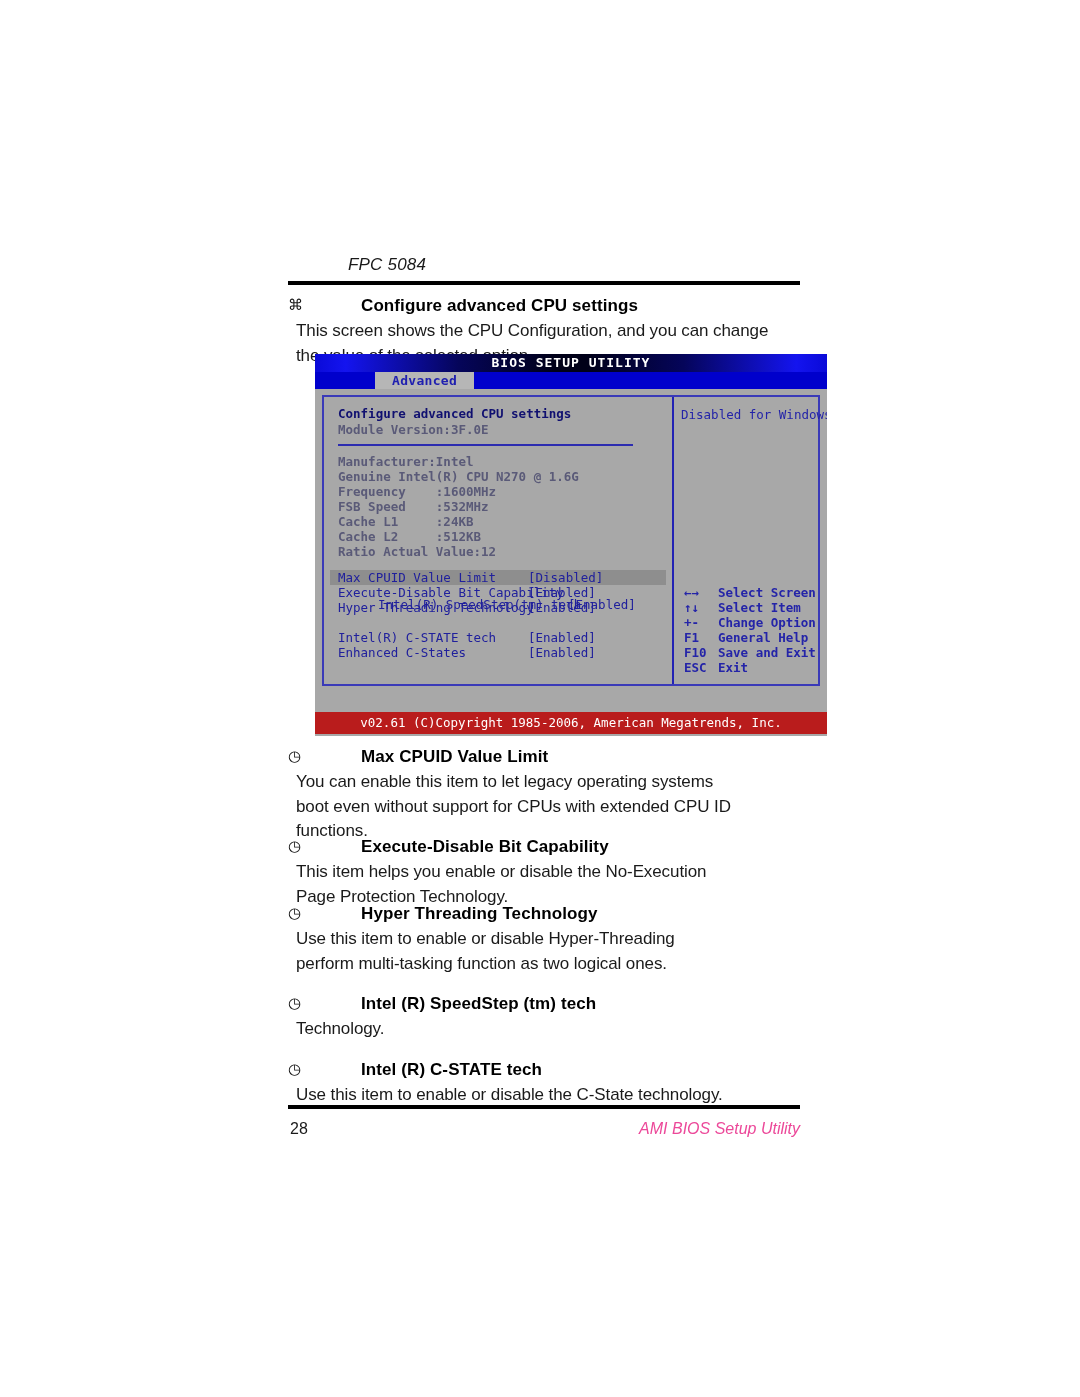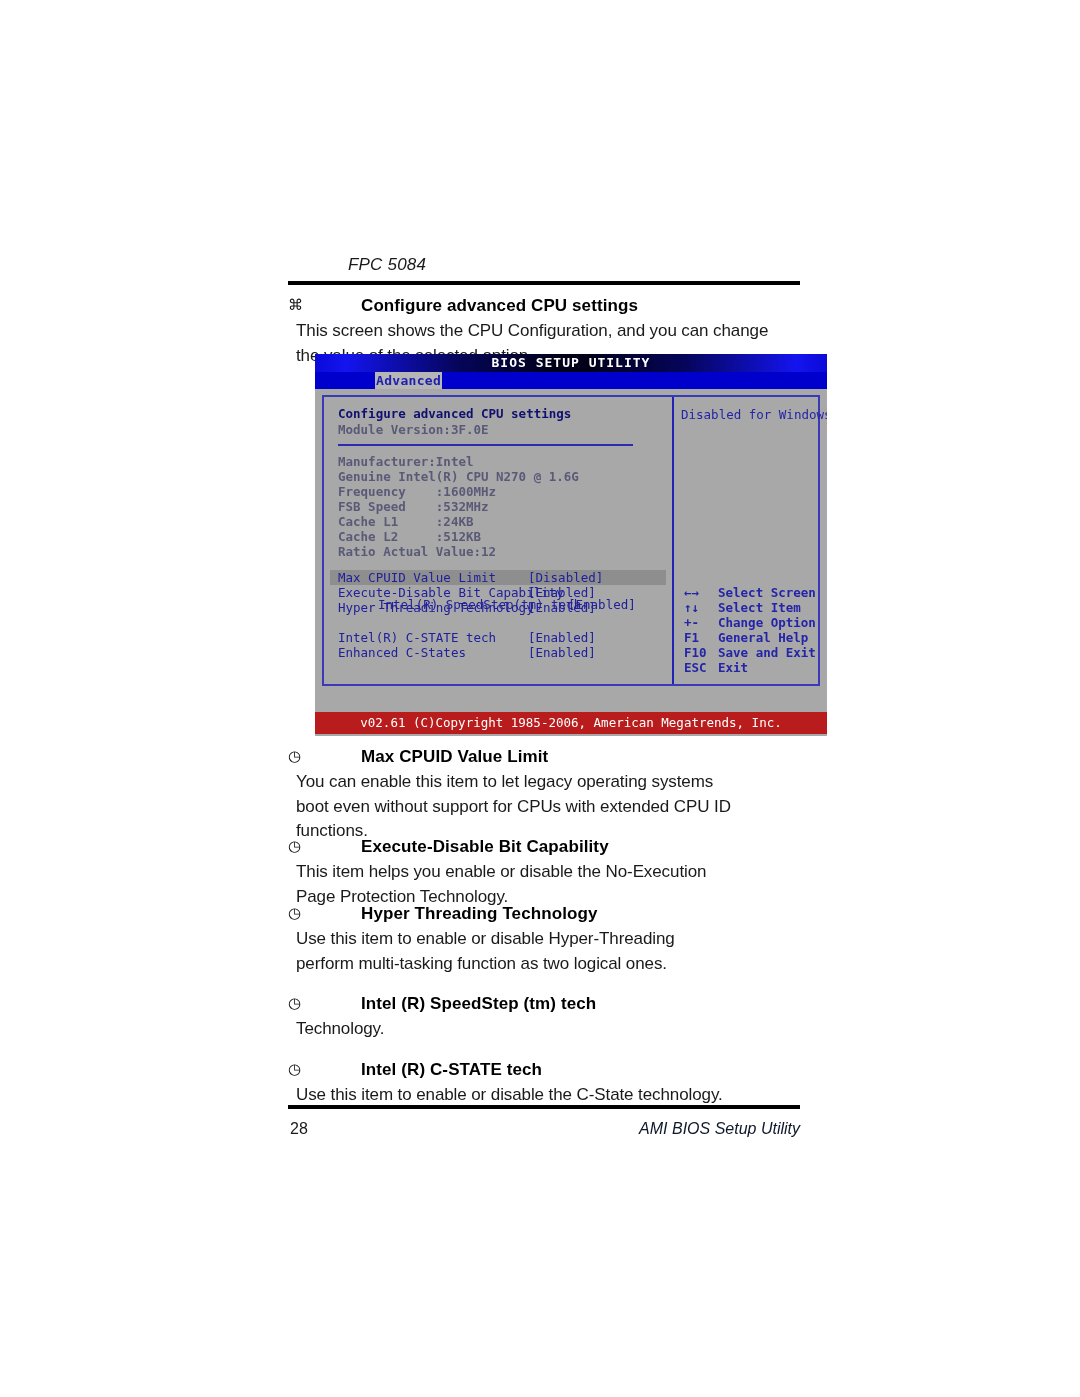--- a/index.html
+++ b/index.html
@@ -119,21 +119,21 @@
     left: 0; top: 18px;
     width: 512px;
     height: 17px;
     background: #0000cc;
   }
   .bios-tab {
     position: absolute;
     left: 60px;
     top: 0px;
     height: 17px;
-    padding: 0 1px;
+    padding: 0 17px;
     background: #b6b6b6;
     color: #2020b0;
     font-size: 13px;
     line-height: 17px;
     font-weight: bold;
     letter-spacing: 0.3px;
   }
   .bios-tabbar-under {
     position: absolute;
     left: 0; top: 35px;
@@ -318,21 +318,21 @@
     top: 1120px;
     font-size: 16px;
     color: #1a1a1a;
   }
   .footer-label {
     position: absolute;
     right: 280px;
     top: 1120px;
     font-size: 16px;
     font-style: italic;
-    color: #0f172a;
+    color: #ec4899;
     white-space: nowrap;
   }
 </style>
 </head>
 <body>
 
 <div class="page">
 
   <div class="header-title">FPC 5084</div>
   <div class="header-rule"></div>

